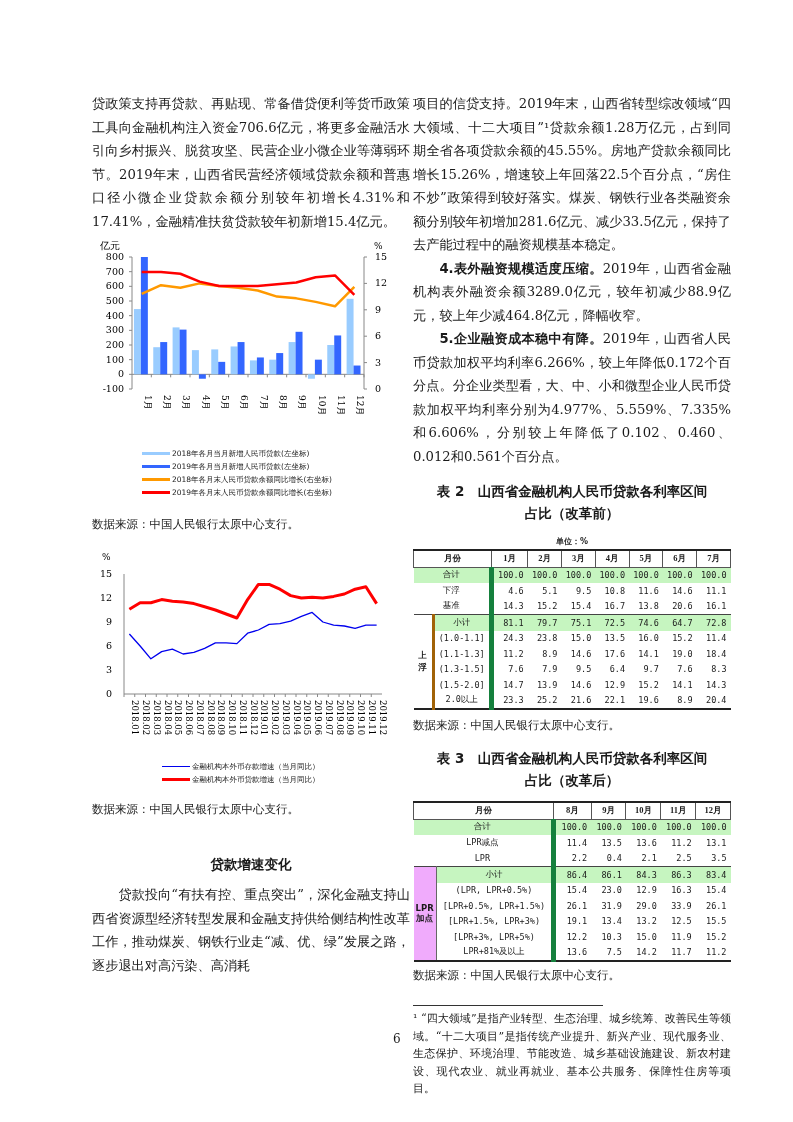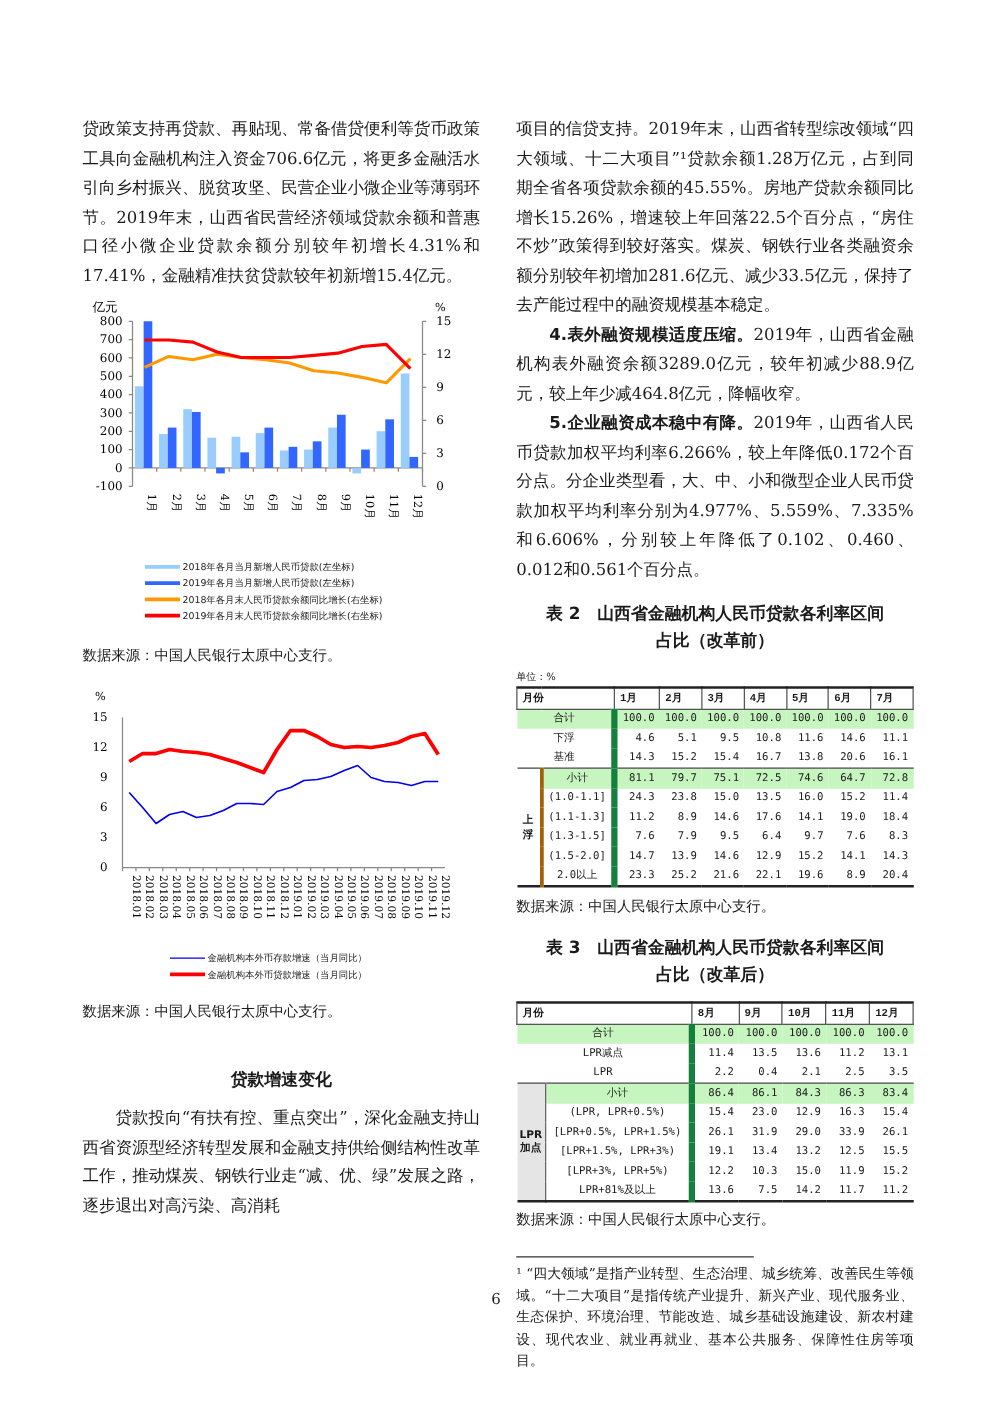--- a/index.html
+++ b/index.html
@@ -1,34 +1,34 @@
 <!DOCTYPE html>
 <html><head>
 <meta charset="utf-8">
 <style>
   html, body { margin:0; padding:0; background:#ffffff; }
   body { width:793px; height:1122px; position:relative; font-family:"DejaVu Serif", serif; color:#1a1a1a; overflow:hidden; }
   .col { position:absolute; top:92px; width:318px; }
-  .col.left { left:66px; }
+  .col.left { left:92px; }
   .col.right { left:413px; }
   p.body { margin:0; font-size:13.2px; line-height:23.5px; text-align:justify; }
   p.indent { text-indent:2em; }
   .bold { font-weight:bold; font-family:"DejaVu Sans", sans-serif; }
   .src { font-size:11.5px; font-family:"DejaVu Sans", sans-serif; margin:0; }
   .caption { font-family:"DejaVu Sans", sans-serif; font-weight:bold; font-size:13.5px; text-align:center; line-height:22px; margin:0; }
   .legend { font-size:7.5px; font-family:"DejaVu Sans", sans-serif; }
   .legend-row { display:flex; align-items:center; height:13px; }
   .legend-swatch { display:inline-block; width:28px; height:3px; margin-right:2px; }
   table.t { border-collapse:collapse; font-size:8.5px; font-family:"DejaVu Sans Mono", monospace; width:100%; }
   table.t td, table.t th { padding:1px 4px; height:13.5px; }
-  table.t th { font-weight:bold; border:1px solid #555; text-align:left; font-family:Liberation Mono, monospace; }
+  table.t th { font-weight:bold; border:1px solid #555; text-align:center; font-family:Liberation Serif, serif; }
   table.t td.num { text-align:right; }
   table.t td.lbl { text-align:center; border-right:5px solid #15803d; }
   table.t tr.green td { background:#c6f5c0; }
-  .unit { font-size:8px; text-align:left; font-family:"DejaVu Sans", sans-serif; margin:0 0 2px 0; }
+  .unit { font-size:8px; text-align:center; font-family:"DejaVu Sans", sans-serif; margin:0 0 2px 0;font-weight:bold; }
   .footnote { font-size:11px; line-height:17.5px; font-family:"DejaVu Serif", serif; text-align:justify; }
   .pageno { position:absolute; top:1032px; left:393px; font-size:12px; }
   svg text { font-family:"DejaVu Serif", serif; }
 </style>
 </head>
 <body>
 
 <div class="col left">
   <p class="body">贷政策支持再贷款、再贴现、常备借贷便利等货币政策工具向金融机构注入资金706.6亿元，将更多金融活水引向乡村振兴、脱贫攻坚、民营企业小微企业等薄弱环节。2019年末，山西省民营经济领域贷款余额和普惠口径小微企业贷款余额分别较年初增长4.31%和17.41%，金融精准扶贫贷款较年初新增15.4亿元。</p>
 
@@ -365,21 +365,21 @@
         </tr>
         <tr class="">
           <td colspan="2" class="lbl">LPR</td>
           <td class="num">2.2</td>
           <td class="num">0.4</td>
           <td class="num">2.1</td>
           <td class="num">2.5</td>
           <td class="num">3.5</td>
         </tr>
         <tr class="green" style="border-top:1.5px solid #444">
-          <td rowspan="6" style="width:14px;text-align:center;font-weight:bold;font-family:'DejaVu Sans',sans-serif;border-right:1px solid #666;background:#e5e5e5;padding:0 2px;">LPR加点</td>
+          <td rowspan="6" style="width:14px;text-align:center;font-weight:bold;font-family:'DejaVu Sans',sans-serif;border-right:1px solid #666;background:#f0abfc;padding:0 2px;">LPR加点</td>
           <td class="lbl">小计</td>
           <td class="num">86.4</td>
           <td class="num">86.1</td>
           <td class="num">84.3</td>
           <td class="num">86.3</td>
           <td class="num">83.4</td>
         </tr>
         <tr class="" style="">
           <td class="lbl">(LPR, LPR+0.5%)</td>
           <td class="num">15.4</td>

